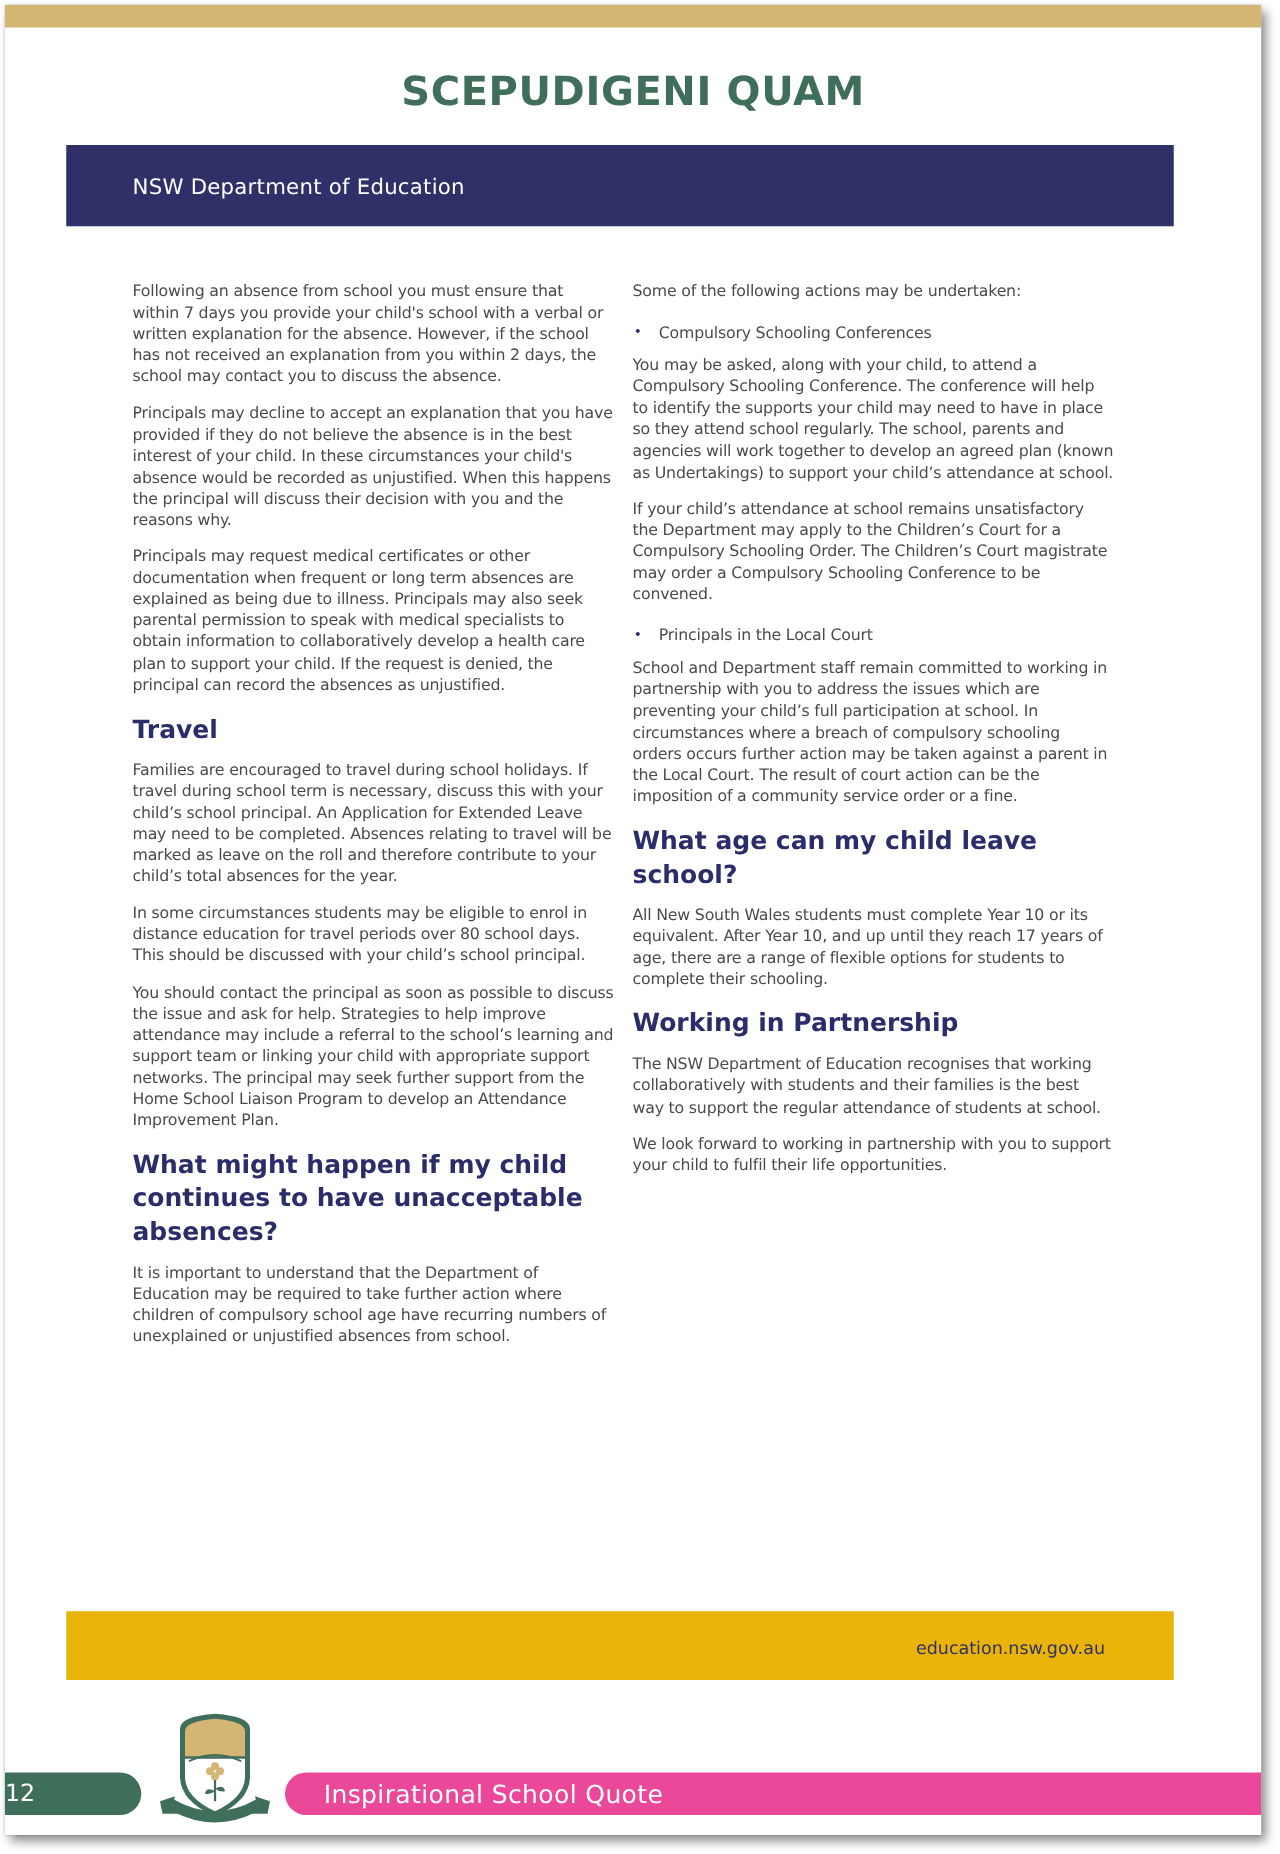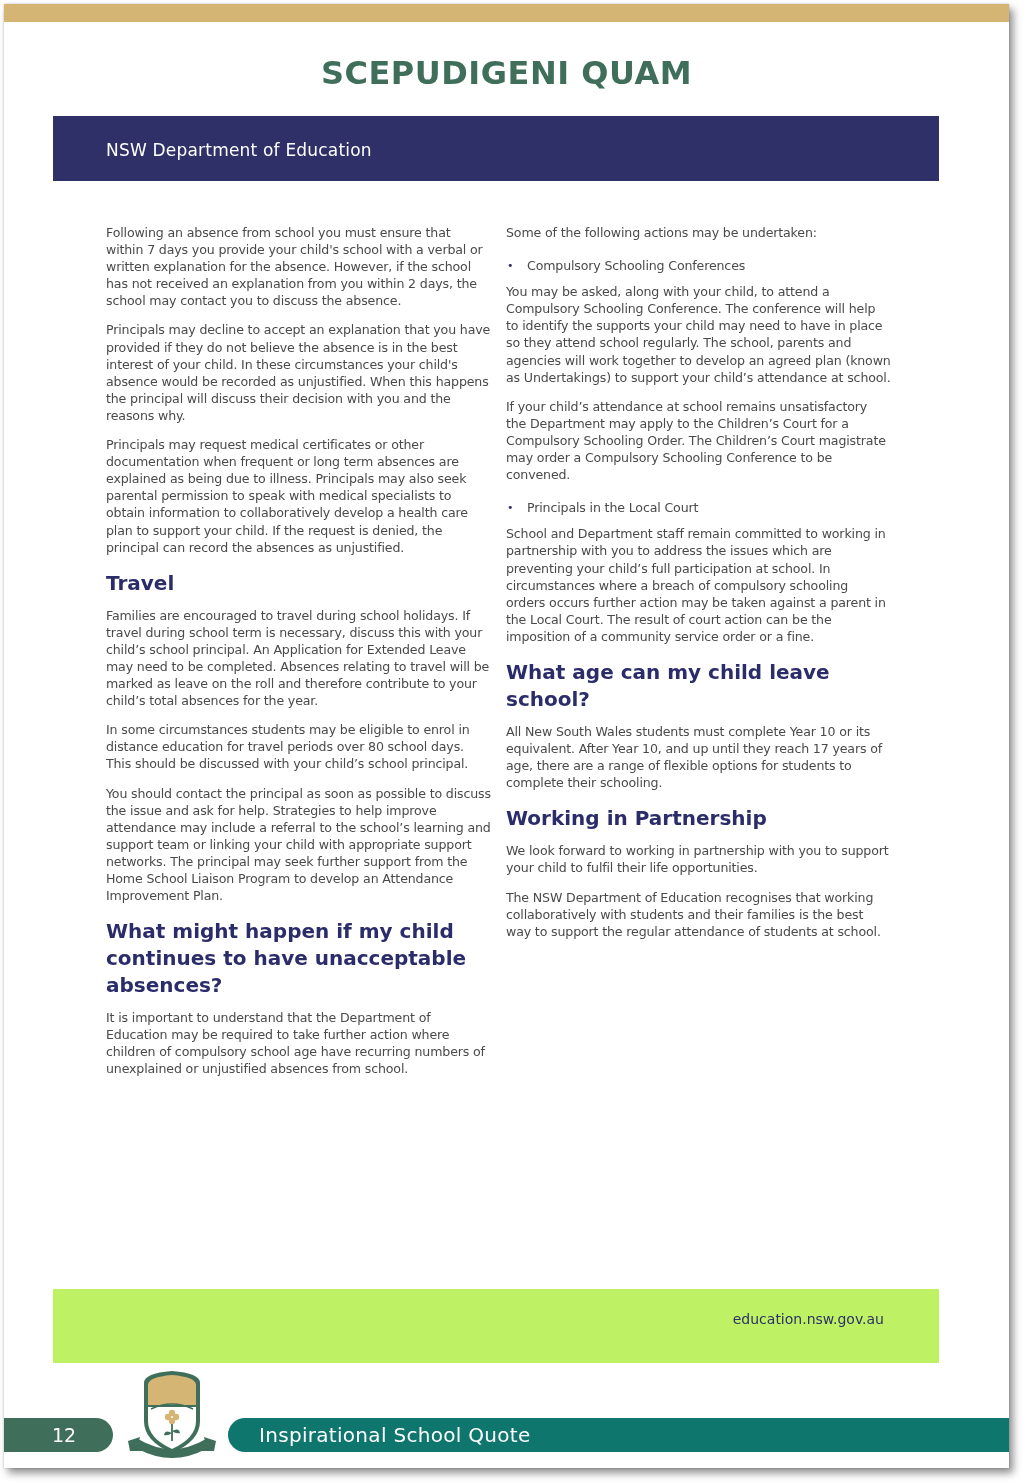--- a/index.html
+++ b/index.html
@@ -40,35 +40,35 @@
   }
   .col .bullet {
     position: relative; padding-left: 21px; margin: 16px 0 9px 0;
     font-family: "DejaVu Sans", sans-serif; font-size: 12.6px; line-height: 17.1px;
     color: #4a4a4a; letter-spacing: -0.15px;
   }
   .col .bullet::before {
     content: "•"; position: absolute; left: 1px; top: 0; color: #2e3067; font-size: 11px;
   }
   .footer-box {
-    position: absolute; left: 49px; top: 1285px; width: 886px; height: 74px; background: #bef264;
+    position: absolute; left: 49px; top: 1285px; width: 886px; height: 55px; background: #eab308;
   }
   .footer-box span {
     position: absolute; right: 55px; top: 22px; font-family: "DejaVu Sans", sans-serif;
     font-size: 14px; color: #2e3067;
   }
   .page-num {
     position: absolute; left: 0; top: 1414px; width: 109px; height: 34px;
     background: #3f6e5a; border-radius: 0 18px 18px 0; color: #ffffff;
     font-family: "DejaVu Sans", sans-serif; font-size: 19px; line-height: 34px;
-    padding-left: 48px; box-sizing: border-box;
+    box-sizing: border-box;
   }
   .quote-bar {
     position: absolute; left: 224px; top: 1414px; right: 0; height: 34px;
-    background: #0f766e; border-radius: 18px 0 0 18px; color: #ffffff;
+    background: #ec4899; border-radius: 18px 0 0 18px; color: #ffffff;
     font-family: "DejaVu Sans", sans-serif; font-size: 20px; line-height: 34px;
     padding-left: 31px; box-sizing: border-box; letter-spacing: 0.3px;
   }
   .crest { position: absolute; left: 118px; top: 1365px; width: 100px; height: 95px; }
 </style>
 </head>
 <body>
 
 <div class="page">
   <div class="gold-bar"></div>
@@ -100,22 +100,22 @@
 
     <p>If your child’s attendance at school remains unsatisfactory the Department may apply to the Children’s Court for a Compulsory Schooling Order. The Children’s Court magistrate may order a Compulsory Schooling Conference to be convened.</p>
 
     <div class="bullet">Principals in the Local Court</div>
     <p>School and Department staff remain committed to working in partnership with you to address the issues which are preventing your child’s full participation at school. In circumstances where a breach of compulsory schooling orders occurs further action may be taken against a parent in the Local Court. The result of court action can be the imposition of a community service order or a fine.</p>
 
     <h2>What age can my child leave school?</h2>
     <p>All New South Wales students must complete Year 10 or its equivalent. After Year 10, and up until they reach 17 years of age, there are a range of flexible options for students to complete their schooling.</p>
 
     <h2>Working in Partnership</h2>
+    <p>The NSW Department of Education recognises that working collaboratively with students and their families is the best way to support the regular attendance of students at school.</p>
     <p>We look forward to working in partnership with you to support your child to fulfil their life opportunities.</p>
-    <p>The NSW Department of Education recognises that working collaboratively with students and their families is the best way to support the regular attendance of students at school.</p>
   </div>
 
   <div class="footer-box">
     <span>education.nsw.gov.au</span>
   </div>
 
   <div class="page-num">12</div>
   <div class="quote-bar">Inspirational School Quote</div>
 
   <svg class="crest" viewBox="0 0 100 95">

